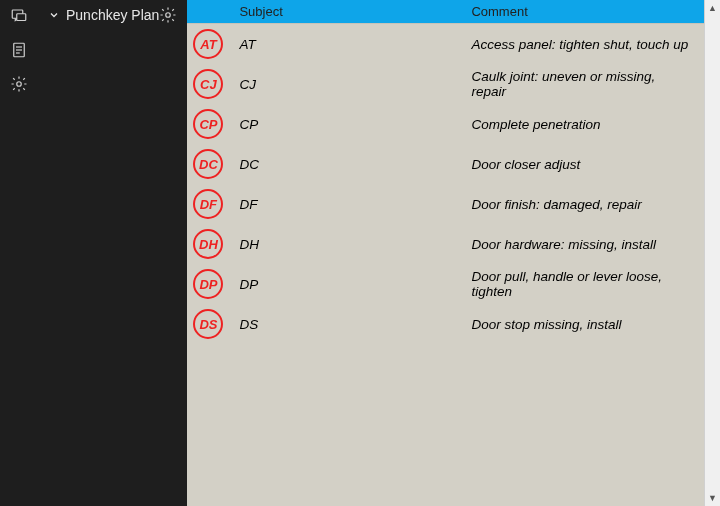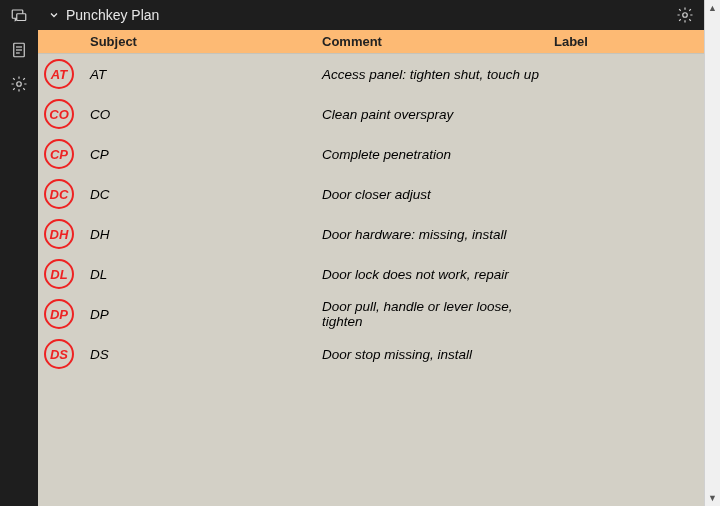--- a/index.html
+++ b/index.html
@@ -27,21 +27,20 @@
     height: 20px;
     display: flex;
     align-items: center;
     justify-content: center;
     color: #d0d0d0;
     cursor: pointer;
   }
   .main {
     flex: 1;
     display: flex;
-    flex-direction: column;
     min-width: 0;
   }
   .panel-header {
     height: 30px;
     background: #1e1e1e;
     display: flex;
     align-items: center;
     padding: 0 10px;
     color: #e6e6e6;
     font-size: 14px;
@@ -65,23 +64,23 @@
     flex: 1;
     overflow-y: auto;
     overflow-x: hidden;
   }
   table {
     width: 100%;
     border-collapse: collapse;
     table-layout: fixed;
   }
   thead th {
-    background: #fdba74;
+    background: #0ea5e9;
     text-align: left;
-    font-weight: 700;
+    font-weight: 400;
     font-size: 13px;
     padding: 4px 6px;
     border-bottom: 1px solid #c6c3b9;
     color: #222;
   }
   thead th.col-pin { width: 46px; }
   thead th.col-subject { width: 232px; }
   thead th.col-comment { width: 232px; }
   thead th.col-label { }
   tbody td {
@@ -186,56 +185,56 @@
             <tr>
               <td>
                 <div class="pin">AT</div>
               </td>
               <td>AT</td>
               <td>Access panel: tighten shut, touch up</td>
               <td></td>
             </tr>
             <tr>
               <td>
-                <div class="pin">CO</div>
-              </td>
-              <td>CO</td>
-              <td>Clean paint overspray</td>
+                <div class="pin">CJ</div>
+              </td>
+              <td>CJ</td>
+              <td>Caulk joint: uneven or missing, repair</td>
               <td></td>
             </tr>
             <tr>
               <td>
                 <div class="pin">CP</div>
               </td>
               <td>CP</td>
               <td>Complete penetration</td>
               <td></td>
             </tr>
             <tr>
               <td>
                 <div class="pin">DC</div>
               </td>
               <td>DC</td>
               <td>Door closer adjust</td>
               <td></td>
             </tr>
             <tr>
               <td>
+                <div class="pin">DF</div>
+              </td>
+              <td>DF</td>
+              <td>Door finish: damaged, repair</td>
+              <td></td>
+            </tr>
+            <tr>
+              <td>
                 <div class="pin">DH</div>
               </td>
               <td>DH</td>
               <td>Door hardware: missing, install</td>
-              <td></td>
-            </tr>
-            <tr>
-              <td>
-                <div class="pin">DL</div>
-              </td>
-              <td>DL</td>
-              <td>Door lock does not work, repair</td>
               <td></td>
             </tr>
             <tr>
               <td>
                 <div class="pin">DP</div>
               </td>
               <td>DP</td>
               <td>Door pull, handle or lever loose, tighten</td>
               <td></td>
             </tr>

